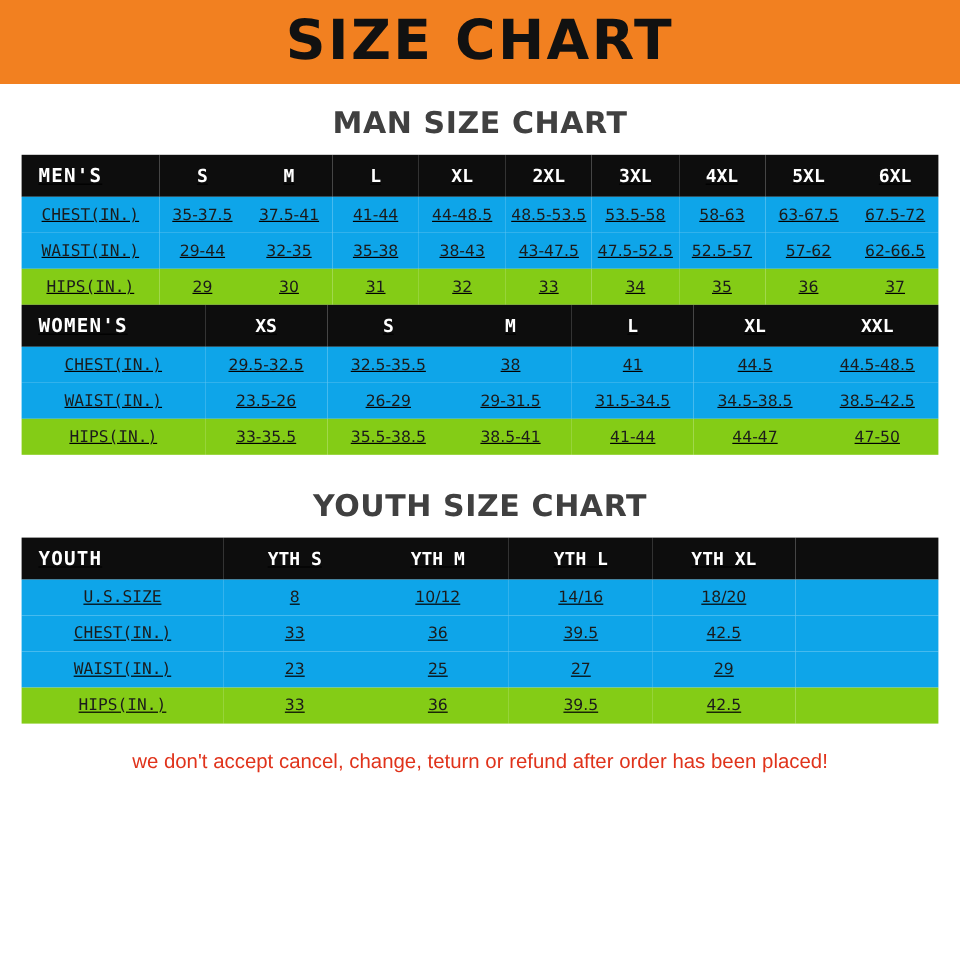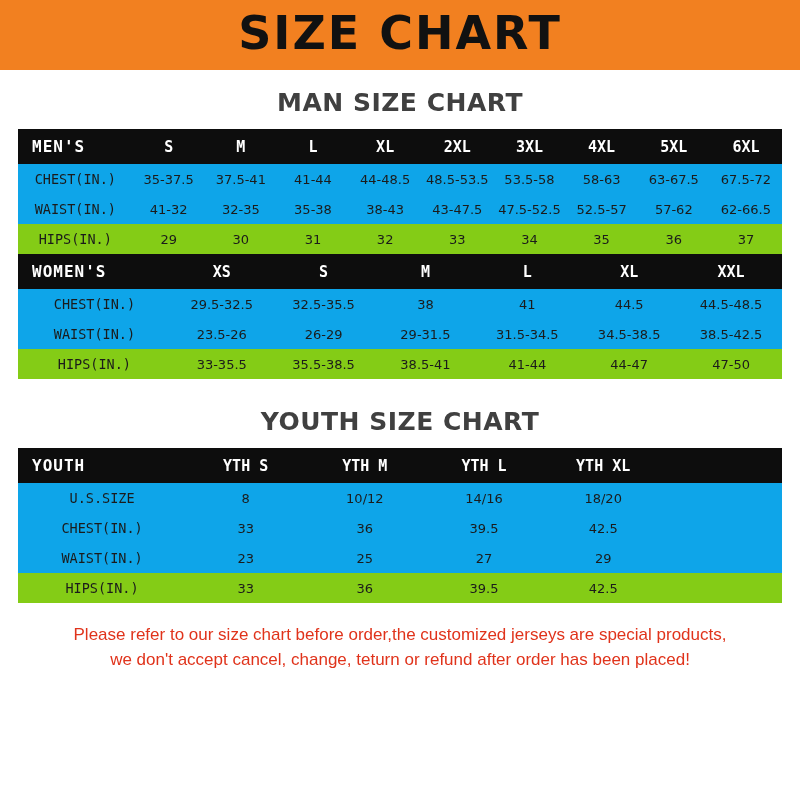--- a/index.html
+++ b/index.html
@@ -52,20 +52,21 @@
     letter-spacing: 0.5px;
   }
   .t-man { margin: 18px 0 12px 0; }
   .t-women { margin: 24px 0 12px 0; }
   .t-youth { margin: 28px 0 12px 0; }
 
   table.size-table {
     width: 100%;
     border-collapse: collapse;
     table-layout: fixed;
+    text-decoration: underline;
   }
   table.size-table thead th {
     background: #0d0d0d;
     color: #ffffff;
     font-family: "DejaVu Sans Mono", monospace;
     font-weight: bold;
     font-size: 15px;
     padding: 8px 2px;
     text-align: center;
   }
@@ -154,21 +155,21 @@
           <td>41-44</td>
           <td>44-48.5</td>
           <td>48.5-53.5</td>
           <td>53.5-58</td>
           <td>58-63</td>
           <td>63-67.5</td>
           <td>67.5-72</td>
         </tr>
         <tr class="row-light">
           <td class="first-col">WAIST(IN.)</td>
-          <td>41-32</td>
+          <td>29-44</td>
           <td>32-35</td>
           <td>35-38</td>
           <td>38-43</td>
           <td>43-47.5</td>
           <td>47.5-52.5</td>
           <td>52.5-57</td>
           <td>57-62</td>
           <td>62-66.5</td>
         </tr>
         <tr class="row-dark">
@@ -288,18 +289,17 @@
           <td>33</td>
           <td>36</td>
           <td>39.5</td>
           <td>42.5</td>
           <td></td>
         </tr>
       </tbody>
     </table>
 
     <div class="footer-note">
-      <span class="line">Please refer to our size chart before order,the customized jerseys are special products,</span>
       <span class="line">we don't accept cancel, change, teturn or refund after order has been placed!</span>
     </div>
 
   </div>
 </div>
 
 </body></html>

